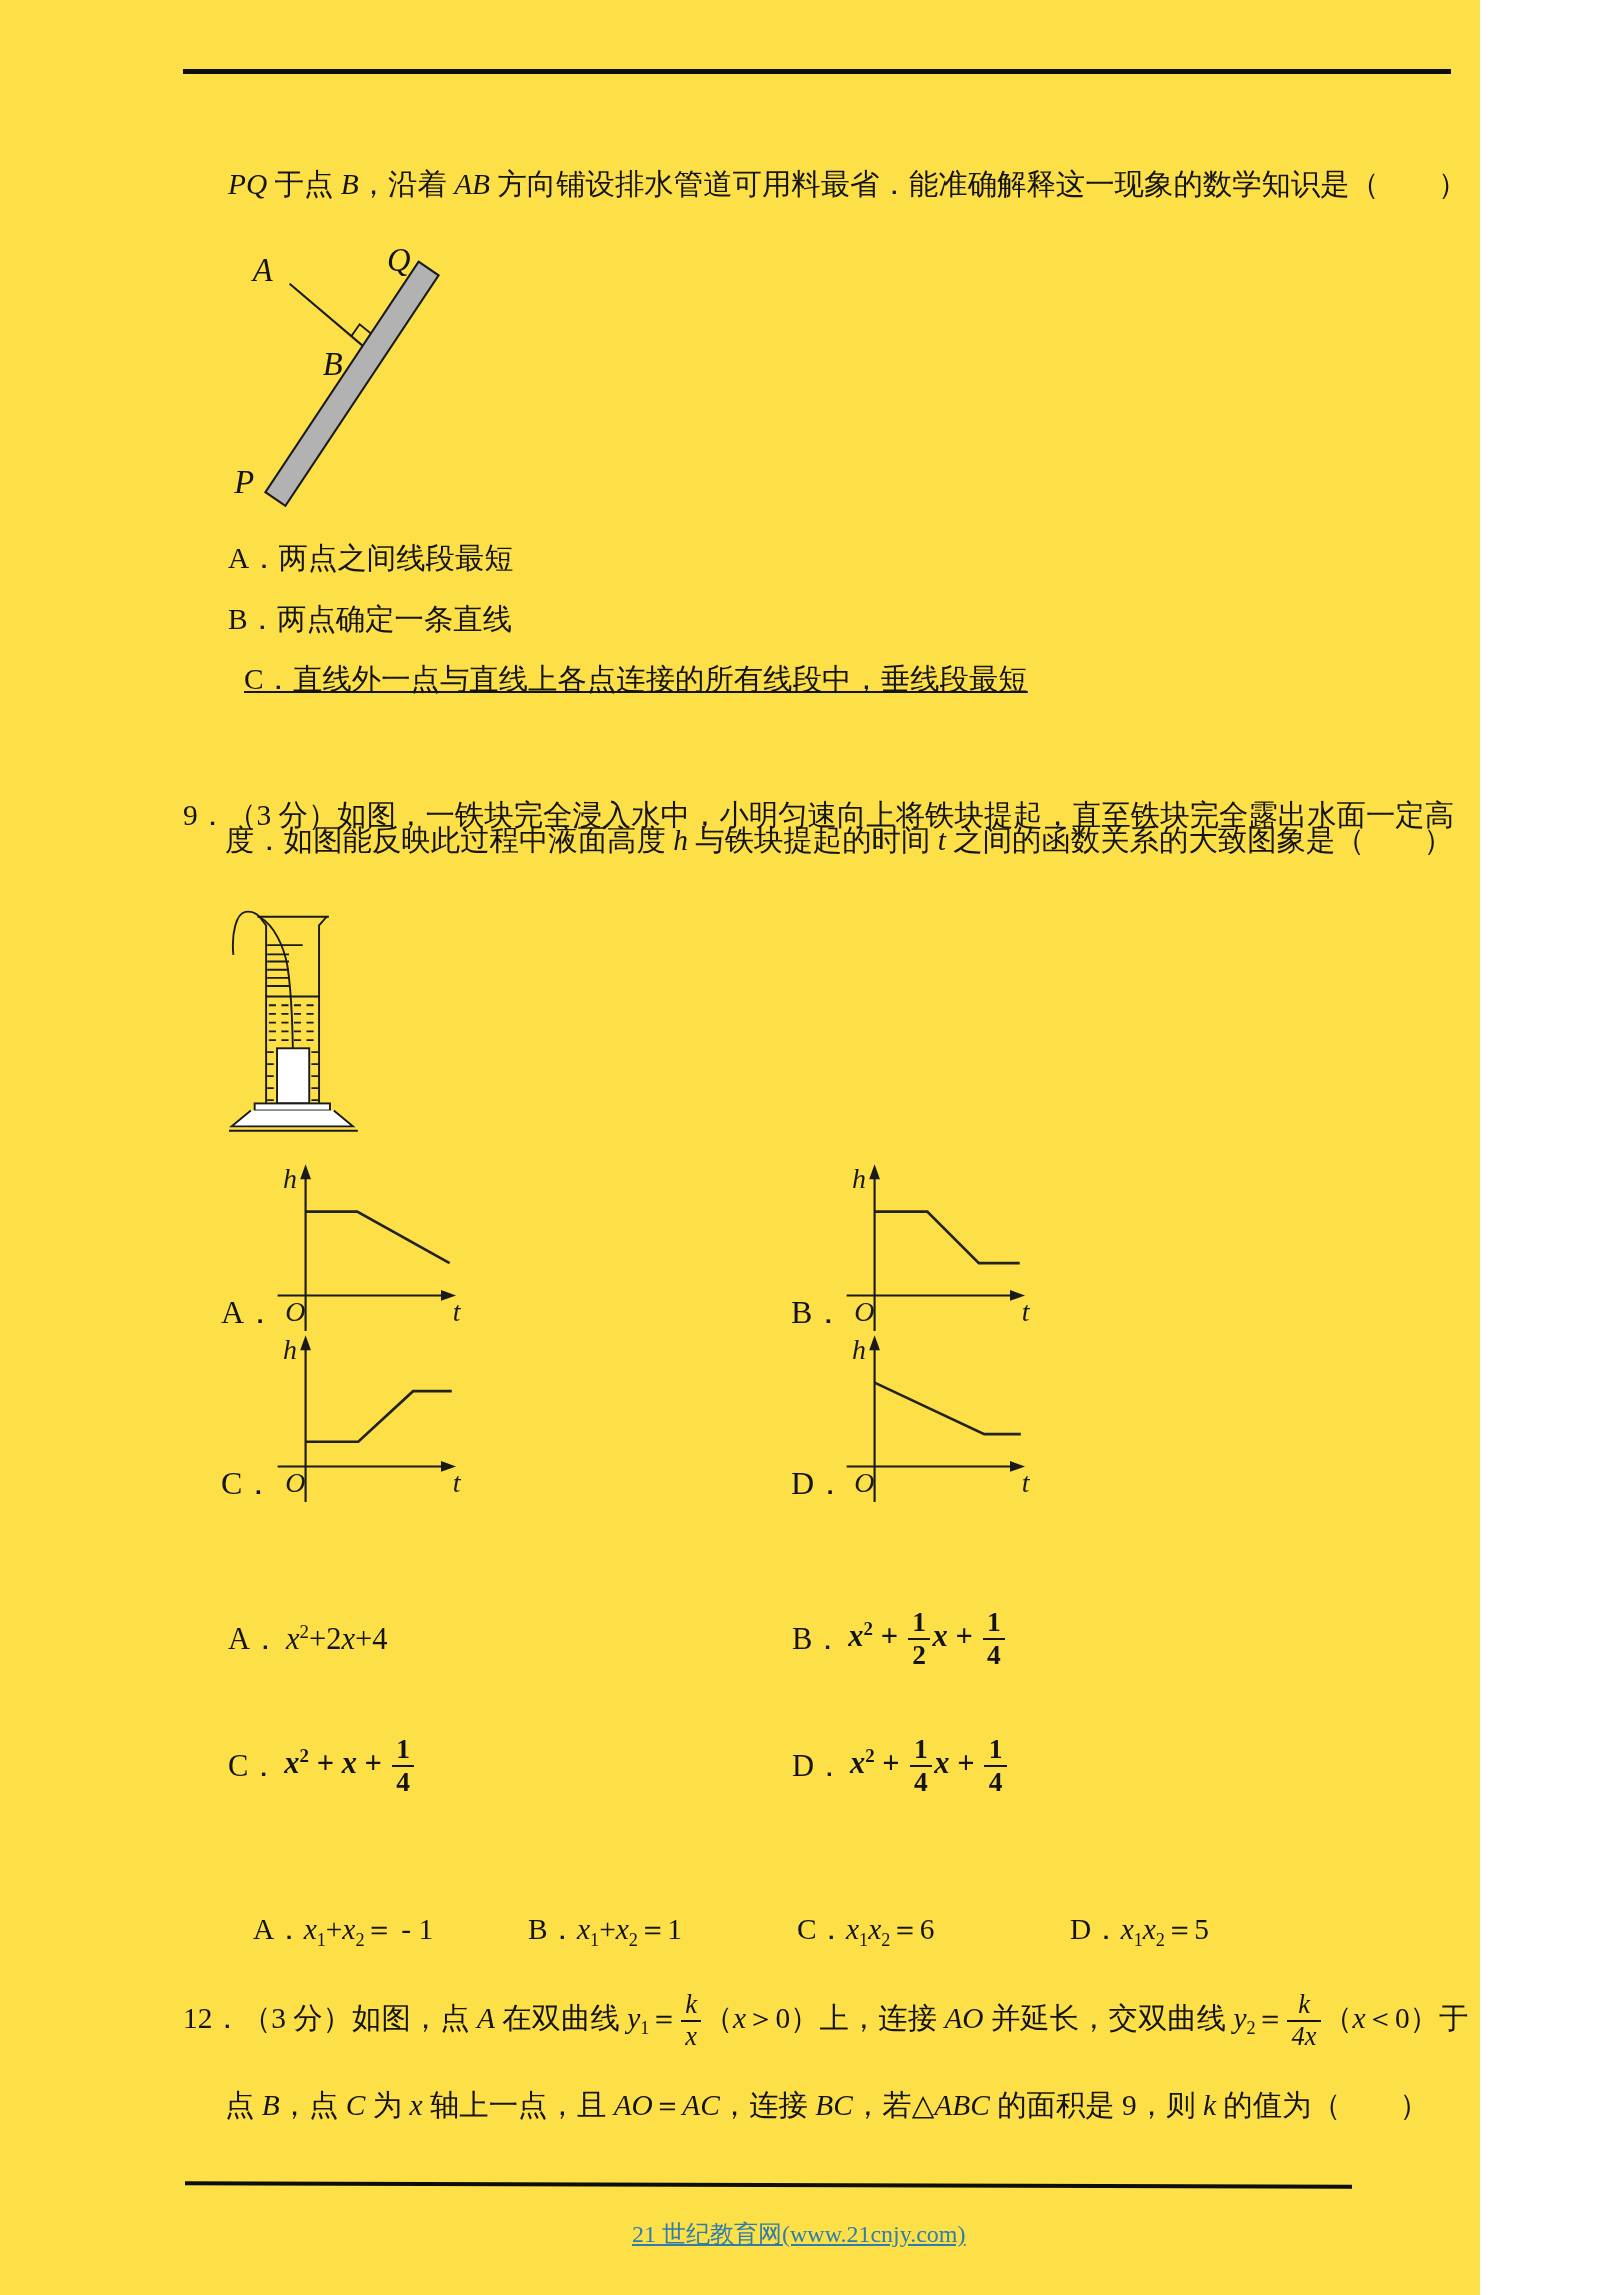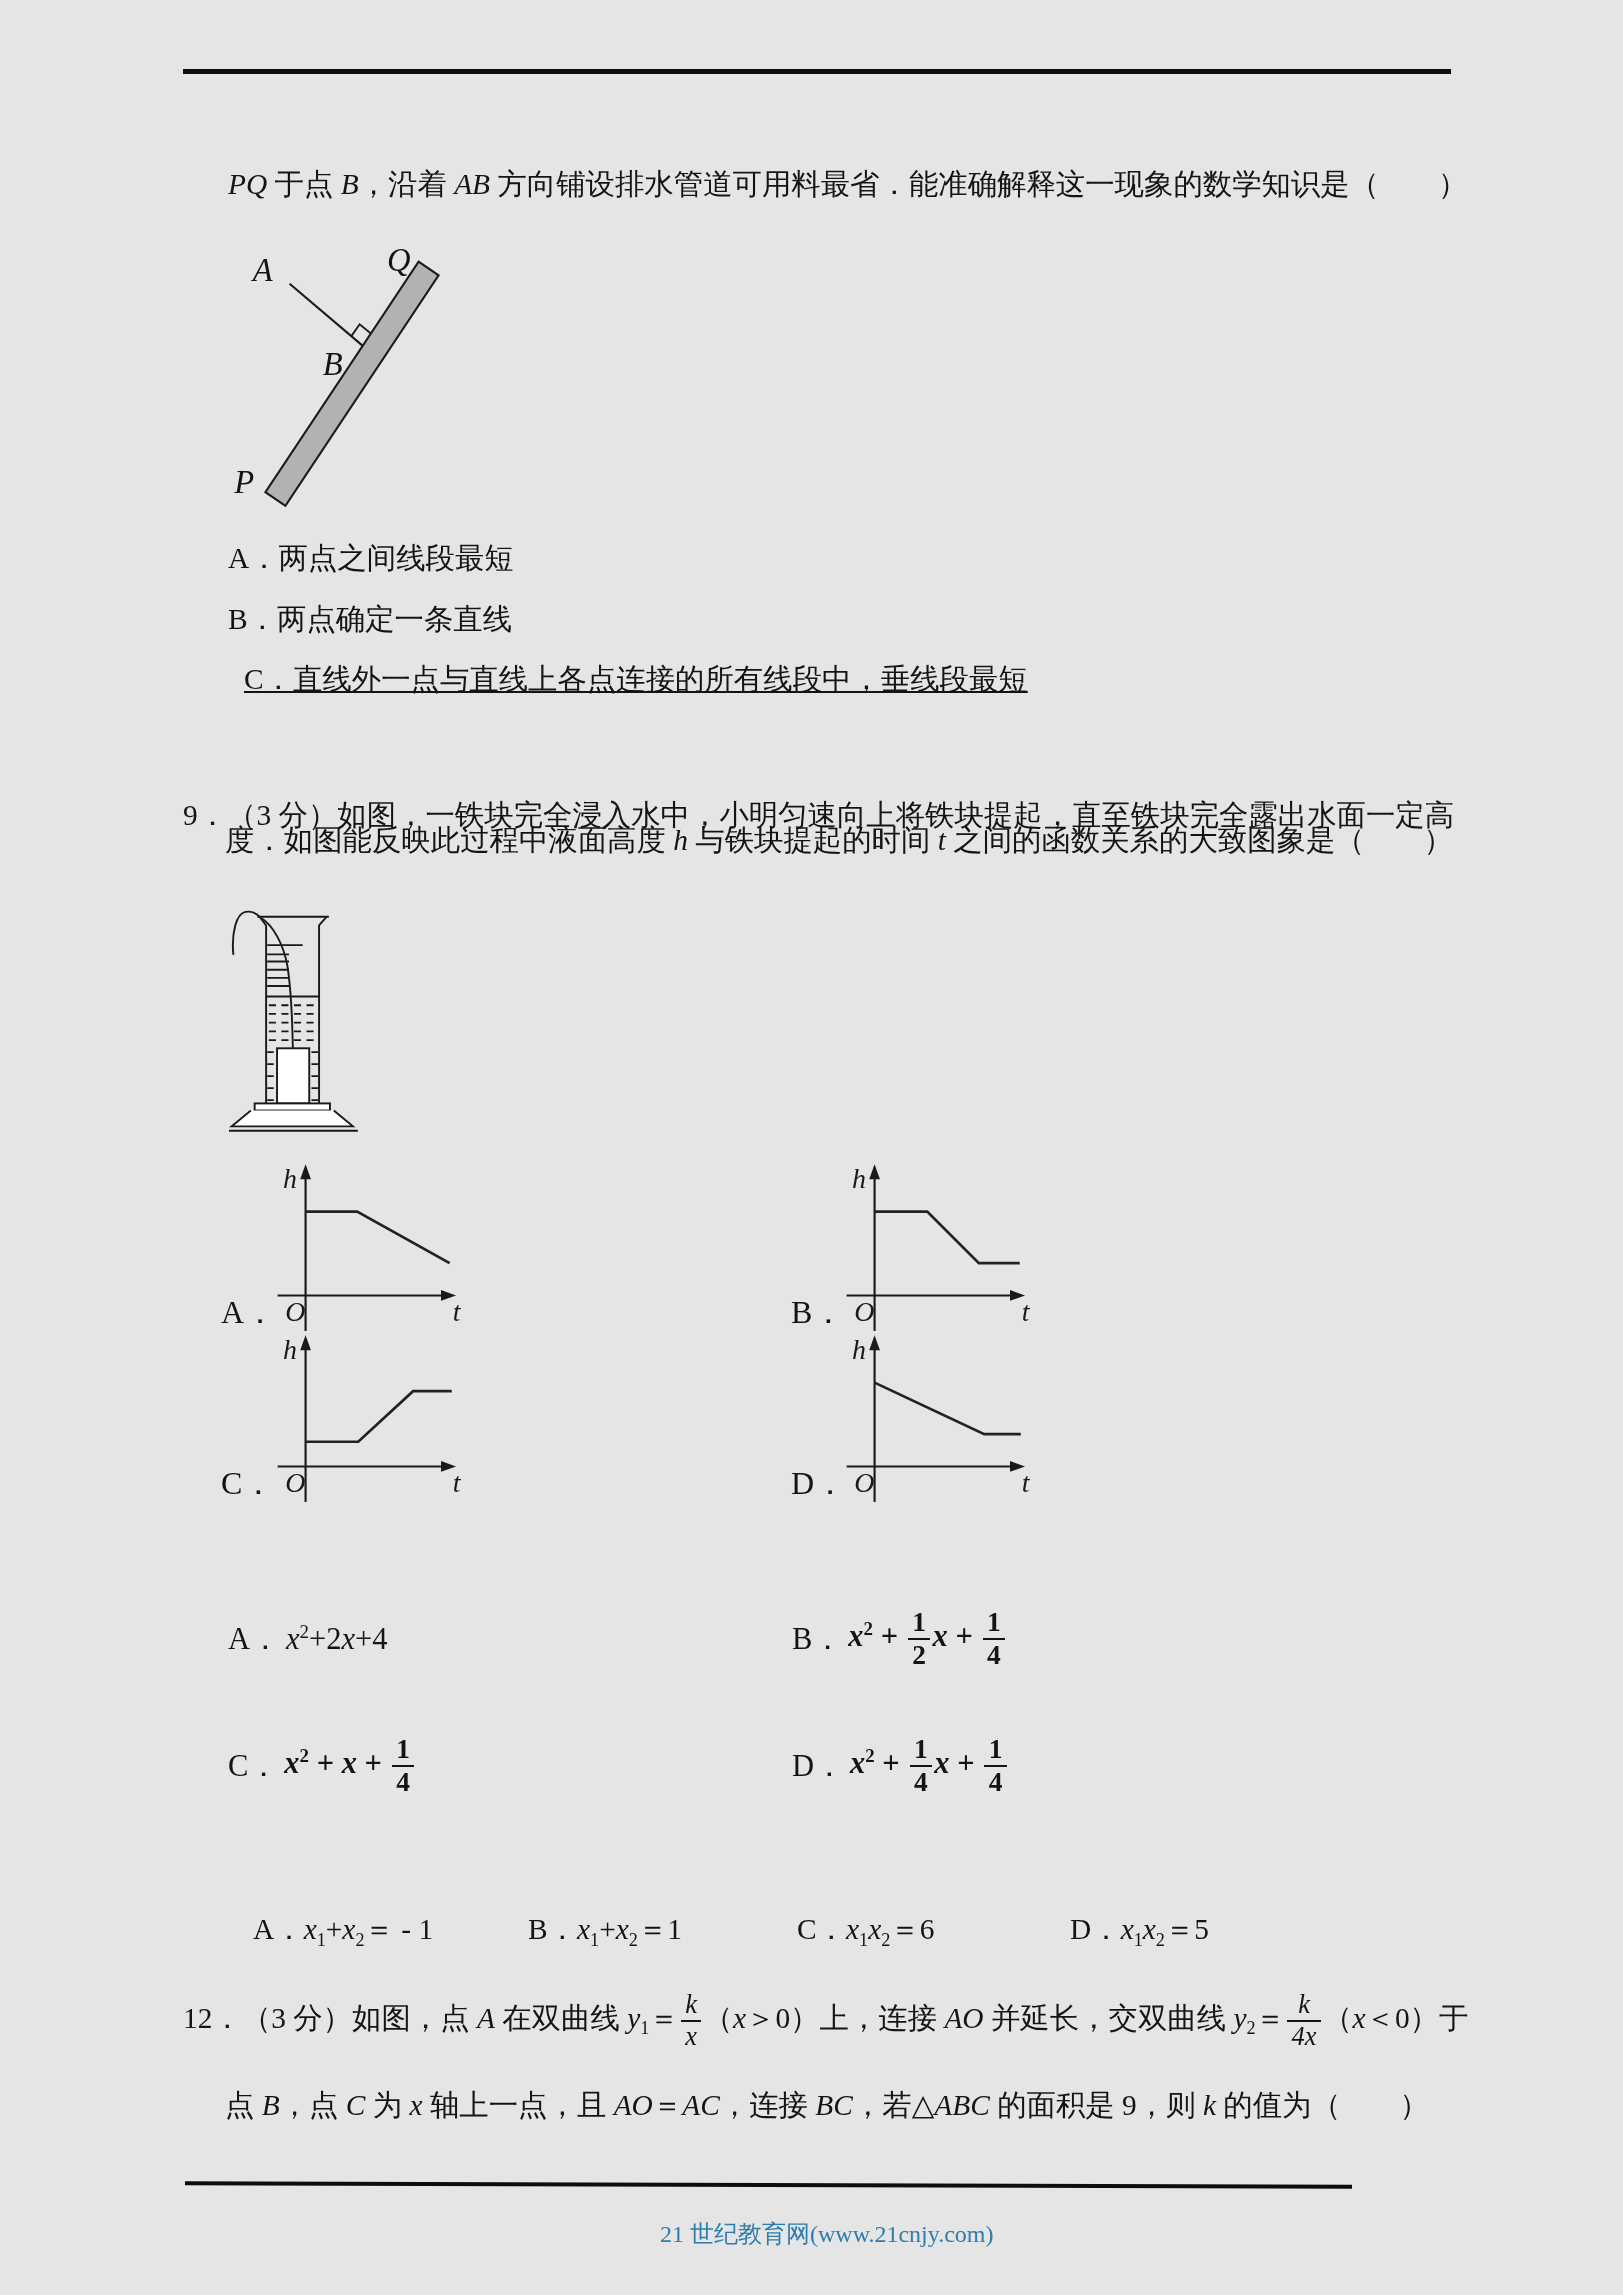--- a/index.html
+++ b/index.html
@@ -1,16 +1,16 @@
 <!DOCTYPE html>
 <html style="font-size:8.7px"><head>
 <meta charset="utf-8">
 <style>
   html,body{margin:0;padding:0;background:#ffffff;}
-  .page{position:relative;width:1623px;height:2295px;background:#e5e5e5;overflow:hidden;
+  .page{position:relative;width:1480px;height:2295px;background:#fde047;overflow:hidden;
         font-family:"Liberation Serif","DejaVu Serif",serif;color:#141414;}
   .abs{position:absolute;}
   .line{font-size:29.4px;line-height:1.25;white-space:nowrap;}
   .it{font-style:italic;font-family:"Liberation Serif","DejaVu Serif",serif;}
   .sup{vertical-align:super;font-size:0.62em;line-height:0;}
   .sub{vertical-align:sub;font-size:0.62em;line-height:0;}
   .frac{display:inline-block;text-align:center;vertical-align:middle;font-size:0.9em;line-height:1.05;margin:0 2.2px;}
   .frac .num{display:block;border-bottom:2.2px solid currentColor;padding:0 4.4px 1.1px;}
   .frac .den{display:block;padding:1.1px 4.4px 0;}
   .rule{position:absolute;background:#0d0d0d;}
@@ -139,16 +139,16 @@
   <div class="abs line" style="left:225px;top:1911px;margin-left:28px;"><span>A．</span><span class="formula"><span class="it">x</span><span class="sub">1</span><span>+</span><span class="it">x</span><span class="sub">2</span><span>＝ - 1</span></span></div>
   <div class="abs line" style="left:528px;top:1911px;"><span>B．</span><span class="formula"><span class="it">x</span><span class="sub">1</span><span>+</span><span class="it">x</span><span class="sub">2</span><span>＝1</span></span></div>
   <div class="abs line" style="left:797px;top:1911px;"><span>C．</span><span class="formula"><span class="it">x</span><span class="sub">1</span><span class="it">x</span><span class="sub">2</span><span>＝6</span></span></div>
   <div class="abs line" style="left:1070px;top:1911px;"><span>D．</span><span class="formula"><span class="it">x</span><span class="sub">1</span><span class="it">x</span><span class="sub">2</span><span>＝5</span></span></div>
 
   <div class="abs line" style="left:183px;top:1991px;"><span>12．（3 分）如图，点 </span><span class="it">A</span><span> 在双曲线 </span><span class="it">y</span><span class="sub">1</span><span>＝</span><span class="frac it"><span class="num">k</span><span class="den">x</span></span><span>（</span><span class="it">x</span><span>＞0）上，连接 </span><span class="it">AO</span><span> 并延长，交双曲线 </span><span class="it">y</span><span class="sub">2</span><span>＝</span><span class="frac it"><span class="num">k</span><span class="den">4x</span></span><span>（</span><span class="it">x</span><span>＜0）于</span></div>
   <div class="abs line" style="left:225px;top:2087px;"><span>点 </span><span class="it">B</span><span>，点 </span><span class="it">C</span><span> 为 </span><span class="it">x</span><span> 轴上一点，且 </span><span class="it">AO</span><span>＝</span><span class="it">AC</span><span>，连接 </span><span class="it">BC</span><span>，若△</span><span class="it">ABC</span><span> 的面积是 9，则 </span><span class="it">k</span><span> 的值为（　　）</span></div>
 
   <div class="rule" style="left:185px;top:2183px;width:1167px;height:4.4px;transform:rotate(0.18deg);"></div>
 
-  <div class="abs footer" style="left:660px;top:2218px;">21 世纪教育网(www.21cnjy.com)</div>
+  <div class="abs footer" style="left:632px;top:2218px;text-decoration:underline;">21 世纪教育网(www.21cnjy.com)</div>
 
 </div>
 
 
 </body></html>

